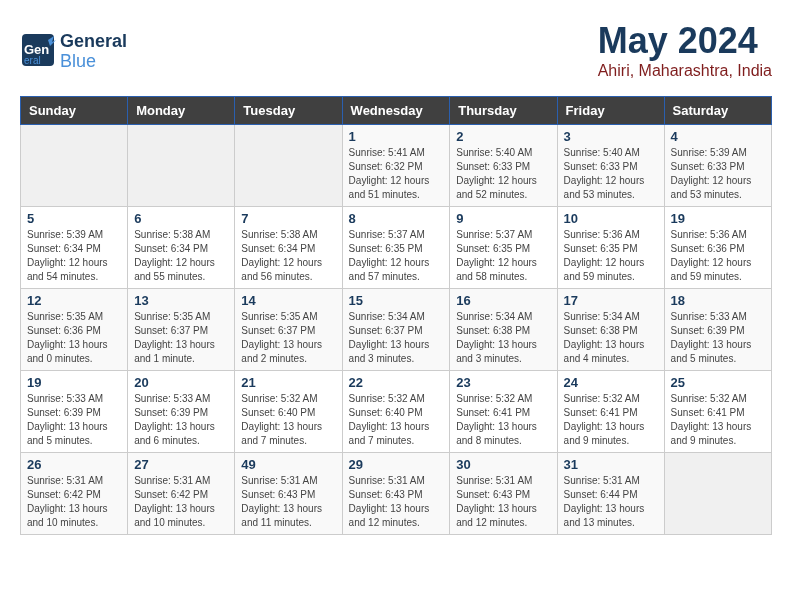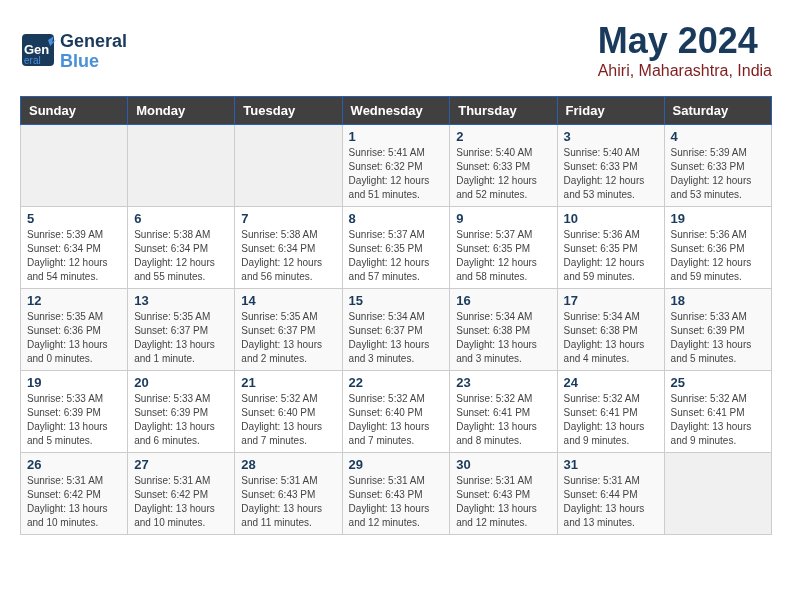--- a/index.html
+++ b/index.html
@@ -93,21 +93,21 @@
       <div>
         <svg width="36" height="36" viewBox="0 0 36 36">
           <rect x="2" y="2" width="32" height="32" rx="4" fill="#1a3a5c"></rect>
           <text x="4" y="22" font-size="13" font-weight="bold" fill="white" font-family="Arial">Gen</text>
           <text x="4" y="32" font-size="10" fill="#4a90d9" font-family="Arial">eral</text>
           <polygon points="28,8 34,4 32,10 36,8 30,14" fill="#4a90d9"></polygon>
         </svg>
       </div>
       <div>
         <div style="font-size:18px; font-weight:bold; color:#1a3a5c; line-height:1.1;">General</div>
-        <div style="font-size:18px; font-weight:bold; color:#4a90d9; line-height:1.1;">Blue</div>
+        <div style="font-size:18px; font-weight:normal; color:#4a90d9; line-height:1.1;">Blue</div>
       </div>
     </div>
   </div>
   <div class="title-block">
     <div class="main-title">May 2024</div>
     <div class="subtitle">Ahiri, Maharashtra, India</div>
   </div>
 </div>
 
 <table class="calendar">
@@ -237,21 +237,21 @@
       <tr>
         <td>
           <span class="day-number">26</span>
           <div class="day-info">Sunrise: 5:31 AM<br>Sunset: 6:42 PM<br>Daylight: 13 hours and 10 minutes.</div>
         </td>
         <td>
           <span class="day-number">27</span>
           <div class="day-info">Sunrise: 5:31 AM<br>Sunset: 6:42 PM<br>Daylight: 13 hours and 10 minutes.</div>
         </td>
         <td>
-          <span class="day-number">28</span>
+          <span class="day-number">49</span>
           <div class="day-info">Sunrise: 5:31 AM<br>Sunset: 6:43 PM<br>Daylight: 13 hours and 11 minutes.</div>
         </td>
         <td>
           <span class="day-number">29</span>
           <div class="day-info">Sunrise: 5:31 AM<br>Sunset: 6:43 PM<br>Daylight: 13 hours and 12 minutes.</div>
         </td>
         <td>
           <span class="day-number">30</span>
           <div class="day-info">Sunrise: 5:31 AM<br>Sunset: 6:43 PM<br>Daylight: 13 hours and 12 minutes.</div>
         </td>

